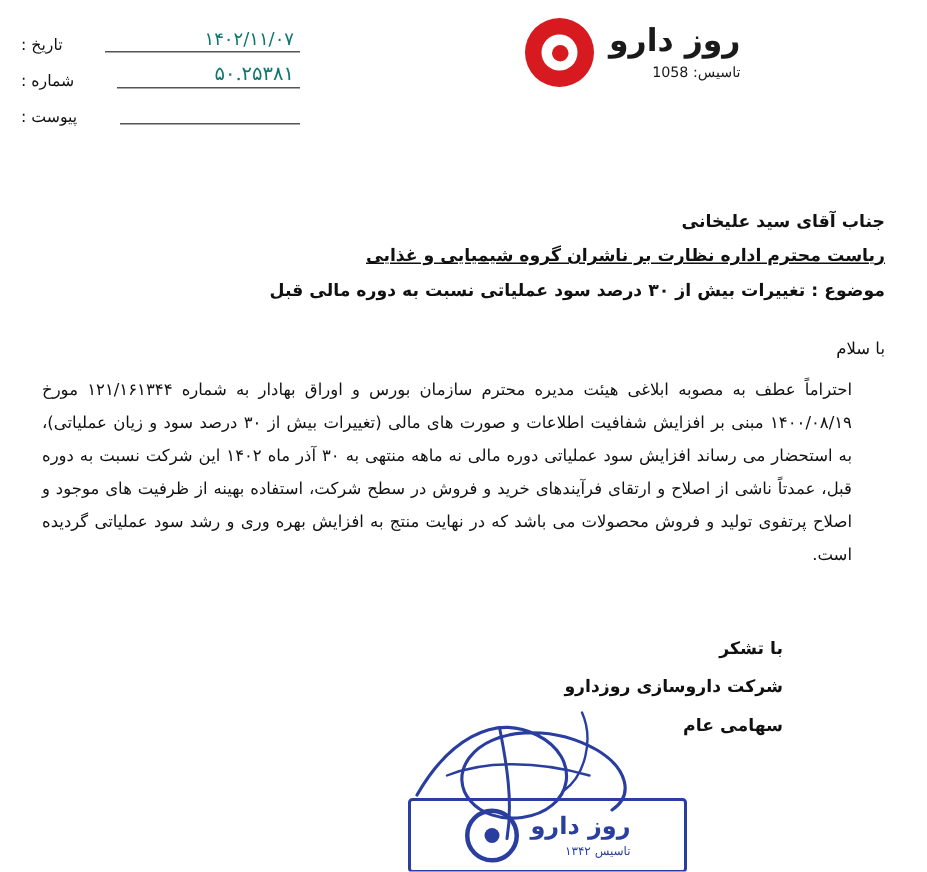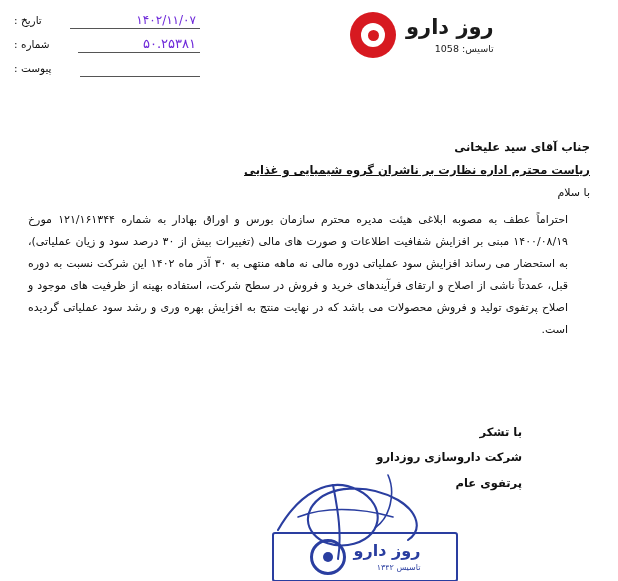--- a/index.html
+++ b/index.html
@@ -88,42 +88,42 @@
     position: absolute;
     top: 14px;
     left: 14px;
     width: 190px;
     font-size: 10.5px;
     color: #111;
   }
   .meta-row {
     display: flex;
     flex-direction: row-reverse;
-    align-items: flex-start;
+    align-items: flex-end;
     height: 24px;
     gap: 28px;
   }
   .meta-label {
     white-space: nowrap;
     font-size: 10.5px;
     padding-bottom: 2px;
   }
   .meta-line {
     flex: 1;
     border-bottom: 1px solid #555;
     margin: 0 4px 3px 0;
     height: 14px;
     position: relative;
   }
   .meta-value {
     position: absolute;
     right: 4px;
     bottom: 1px;
     font-size: 12px;
-    color: #6d28d9;
+    color: #0f766e;
     font-family: "DejaVu Sans", "Liberation Sans", sans-serif;
     white-space: nowrap;
   }
   .meta-value.handwritten {
     font-family: "DejaVu Serif", "Liberation Serif", serif;
     font-size: 13px;
     letter-spacing: 1px;
   }
 
   
@@ -258,28 +258,29 @@
       <span class="meta-label">پیوست :</span>
       <span class="meta-line">
         <span class="meta-value"></span>
       </span>
     </div>
   </div>
 
   <div class="body-block">
     <div class="addressee">جناب آقای سید علیخانی</div>
     <div class="subject-line">ریاست محترم اداره نظارت بر ناشران گروه شیمیایی و غذایی</div>
+    <div class="subject">موضوع : تغییرات بیش از ۳۰ درصد سود عملیاتی نسبت به دوره مالی قبل</div>
     <p class="salutation">با سلام</p>
     <p class="para">احتراماً عطف به مصوبه ابلاغی هیئت مدیره محترم سازمان بورس و اوراق بهادار به شماره ۱۲۱/۱۶۱۳۴۴ مورخ ۱۴۰۰/۰۸/۱۹ مبنی بر افزایش شفافیت اطلاعات و صورت های مالی (تغییرات بیش از ۳۰ درصد سود و زیان عملیاتی)، به استحضار می رساند افزایش سود عملیاتی دوره مالی نه ماهه منتهی به ۳۰ آذر ماه ۱۴۰۲ این شرکت نسبت به دوره قبل، عمدتاً ناشی از اصلاح و ارتقای فرآیندهای خرید و فروش در سطح شرکت، استفاده بهینه از ظرفیت های موجود و اصلاح پرتفوی تولید و فروش محصولات می باشد که در نهایت منتج به افزایش بهره وری و رشد سود عملیاتی گردیده است.</p>
   </div>
 
   <div class="closing">
     <div>با تشکر</div>
     <div>شرکت داروسازی روزدارو</div>
-    <div>پرتفوی عام</div>
+    <div>سهامی عام</div>
   </div>
 
   <div class="signature">
     <svg class="sig-svg" width="230" height="120" viewBox="0 0 230 120" fill="none" xmlns="http://www.w3.org/2000/svg">
       <path d="M40 75 C 60 40, 90 20, 120 35 C 150 50, 145 85, 110 90 C 80 94, 60 70, 75 50 C 90 30, 130 28, 160 45 C 180 57, 185 75, 170 85" stroke="#2a3ea0" stroke-width="2.1" fill="none" stroke-linecap="round"></path>
       <path d="M95 30 C 100 55, 104 80, 100 104" stroke="#2a3ea0" stroke-width="2" fill="none" stroke-linecap="round"></path>
       <path d="M60 62 C 85 52, 120 52, 155 62" stroke="#2a3ea0" stroke-width="1.6" fill="none" stroke-linecap="round"></path>
       <path d="M150 20 C 158 38, 152 62, 138 72" stroke="#2a3ea0" stroke-width="1.6" fill="none" stroke-linecap="round"></path>
     </svg>
   </div>

